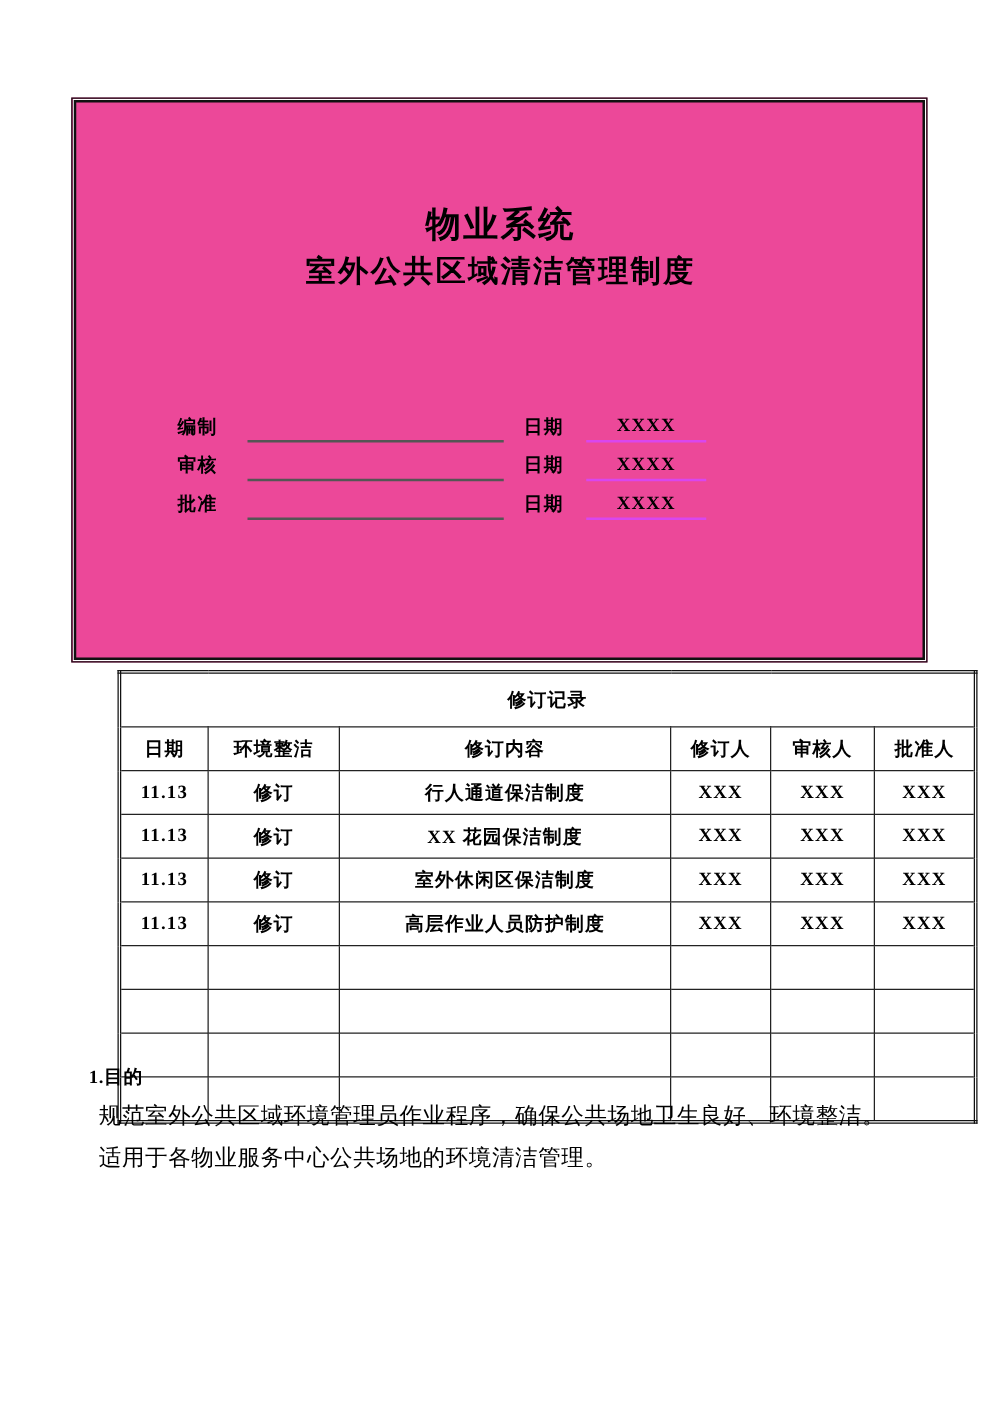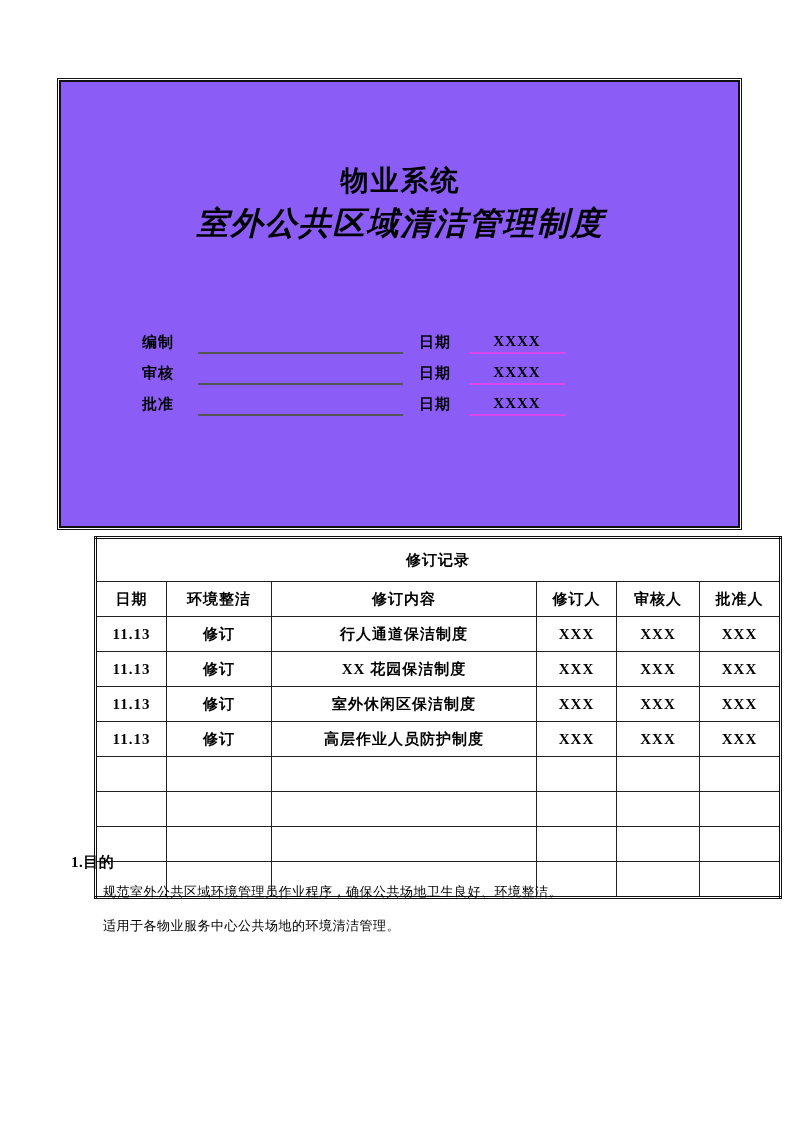--- a/index.html
+++ b/index.html
@@ -26,43 +26,42 @@
   
   .title-box {
     position: absolute;
     left: 57px;
     top: 78px;
     width: 685px;
     height: 452px;
     border: 1px solid #111;
     box-shadow: inset 0 0 0 1px #ffffff, inset 0 0 0 3px #111;
     box-sizing: border-box;
-    background: #8b5cf6;
+    background: #ec4899;
   }
 
   .doc-title {
     position: absolute;
     left: 0;
     top: 82px;
     width: 685px;
     text-align: center;
     line-height: 1.42;
   }
   .doc-title .line1 {
     display: block;
     font-size: 28px;
     font-weight: bold;
     letter-spacing: 2px;
   }
   .doc-title .line2 {
     display: block;
-    font-size: 32px;
+    font-size: 24px;
     font-weight: bold;
     letter-spacing: 2px;
-    font-style: italic;
   }
 
   
   .sig-block {
     position: absolute;
     left: 84px;
     top: 253px;
     width: 525px;
   }
   .sig-row {
@@ -172,23 +171,23 @@
     width: 700px;
   }
   .sec-heading {
     font-size: 15px;
     font-weight: bold;
     letter-spacing: 0.5px;
     margin: 0 0 2px 14px;
     line-height: 28px;
   }
   .sec-para {
-    font-size: 13px;
+    font-size: 18px;
     letter-spacing: 0.5px;
-    margin: 0 0 6px 46px;
+    margin: 0 0 6px 22px;
     line-height: 28px;
   }
 </style>
 </head>
 <body>
 
 <div class="page">
 
   <div class="title-box">
 

